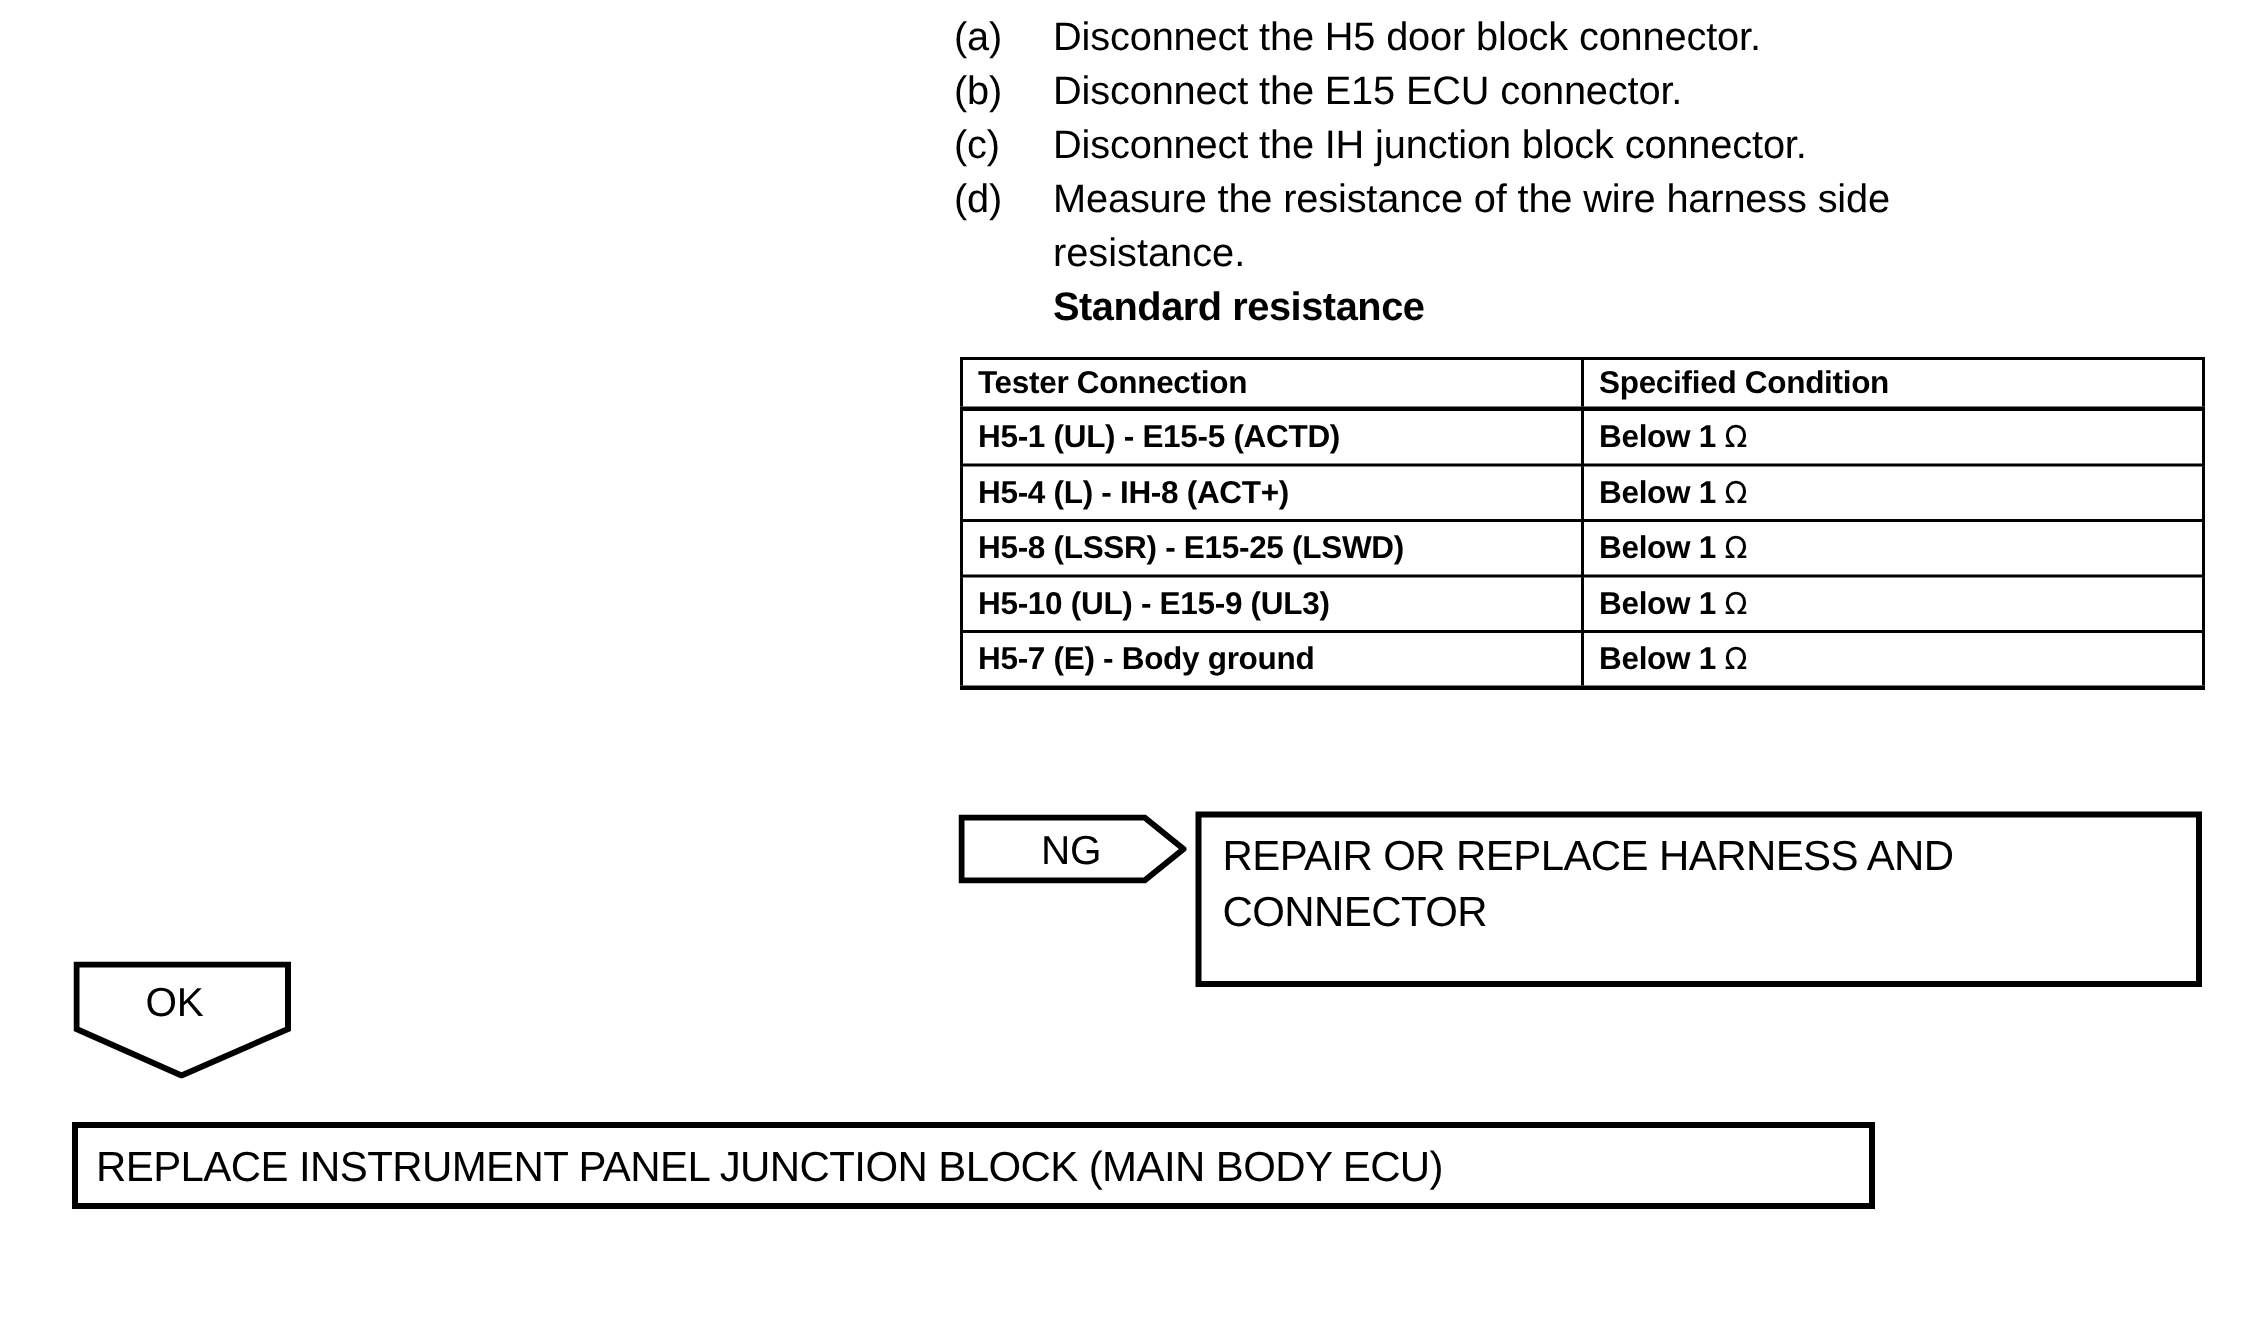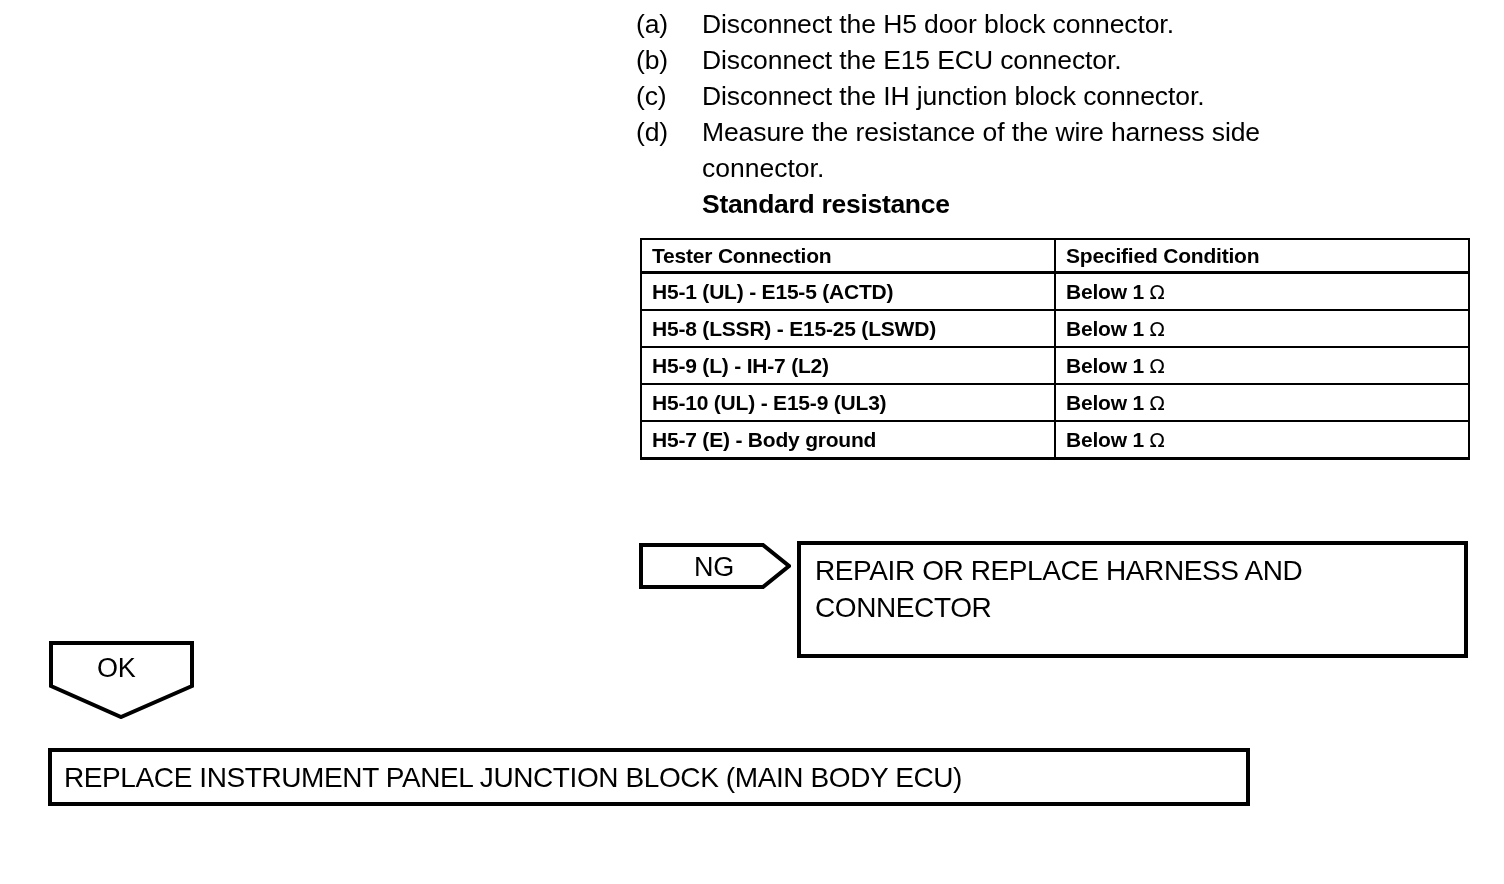--- a/index.html
+++ b/index.html
@@ -184,46 +184,46 @@
       <span class="proc-text">Disconnect the E15 ECU connector.</span>
     </div>
     <div class="proc-item">
       <span class="proc-label">(c)</span>
       <span class="proc-text">Disconnect the IH junction block connector.</span>
     </div>
     <div class="proc-item">
       <span class="proc-label">(d)</span>
       <span class="proc-text">Measure the resistance of the wire harness side</span>
     </div>
-    <div class="proc-cont">connector.</div>
+    <div class="proc-cont">resistance.</div>
     <div class="std-res">Standard resistance</div>
   </div>
 
   <table class="spec-table">
     <colgroup>
         <col class="c1">
         <col class="c2">
       </colgroup>
     <thead>
       <tr>
         <th>Tester Connection</th>
         <th>Specified Condition</th>
       </tr>
     </thead>
     <tbody>
       <tr>
         <td>H5-1 (UL) - E15-5 (ACTD)</td>
         <td><span>Below 1</span> <span class="omega">Ω</span></td>
       </tr>
       <tr>
+        <td>H5-4 (L) - IH-8 (ACT+)</td>
+        <td><span>Below 1</span> <span class="omega">Ω</span></td>
+      </tr>
+      <tr>
         <td>H5-8 (LSSR) - E15-25 (LSWD)</td>
-        <td><span>Below 1</span> <span class="omega">Ω</span></td>
-      </tr>
-      <tr>
-        <td>H5-9 (L) - IH-7 (L2)</td>
         <td><span>Below 1</span> <span class="omega">Ω</span></td>
       </tr>
       <tr>
         <td>H5-10 (UL) - E15-9 (UL3)</td>
         <td><span>Below 1</span> <span class="omega">Ω</span></td>
       </tr>
       <tr>
         <td>H5-7 (E) - Body ground</td>
         <td><span>Below 1</span> <span class="omega">Ω</span></td>
       </tr>

